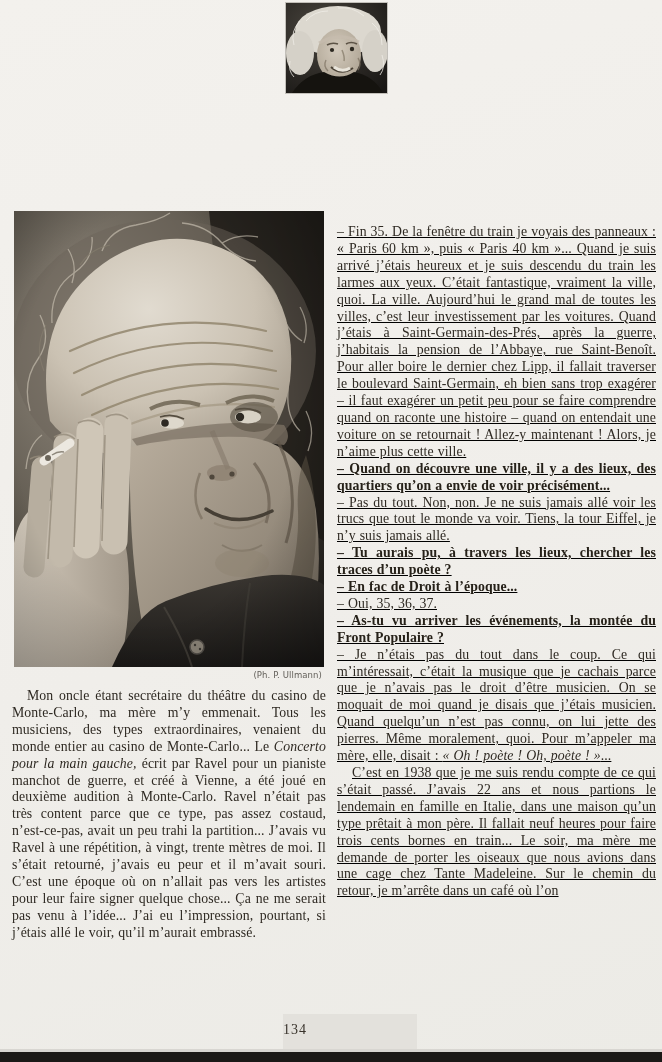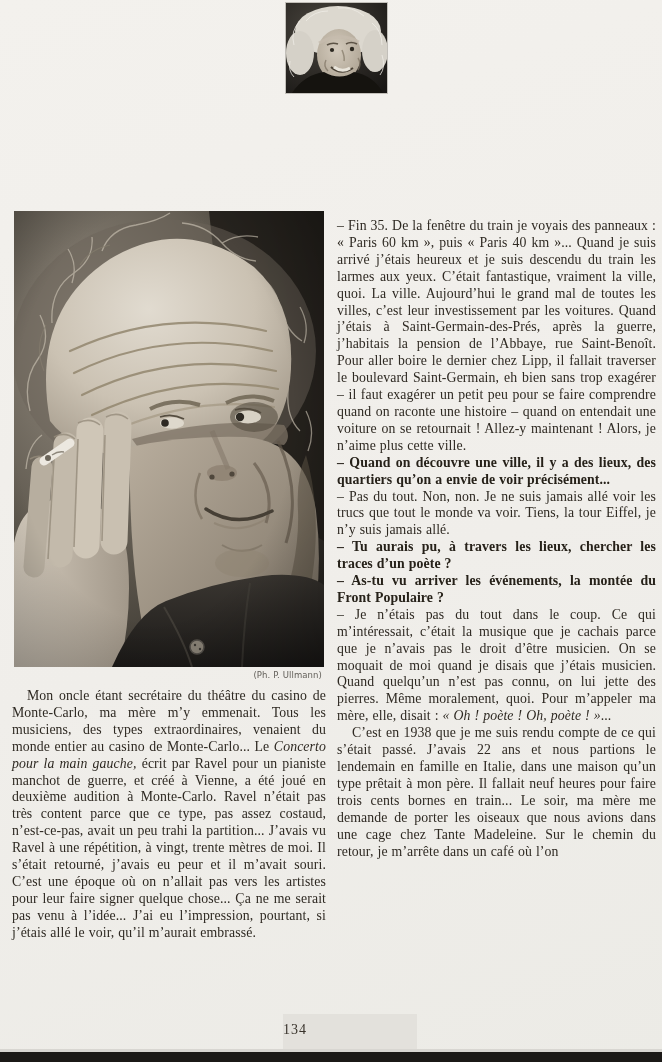--- a/index.html
+++ b/index.html
@@ -28,21 +28,21 @@
   .credit{
     position:absolute;left:14px;top:670px;width:308px;
     text-align:right;
     font-family:"DejaVu Sans", sans-serif;
     font-size:8.5px;
     color:#63605a;
     letter-spacing:0.1px;
   }
   .col{position:absolute;}
   .col.left{left:12px;top:688px;width:314px;}
-  .col.right{left:337px;top:218px;width:319px;}
+  .col.right{left:337px;top:224px;width:319px;text-decoration:underline;}
   .col p{
     margin:0;
     text-align:justify;
     font-size:13.8px;
     line-height:16.9px;
     color:#2e2922;
     word-spacing:0.4px;
     letter-spacing:0.1px;
   }
   .col p.q{font-weight:bold;color:#262119;}
@@ -252,20 +252,22 @@
   <div class="credit">(Ph. P. Ullmann)</div>
 
   <div class="col left">
       <p class=" ind"><span>Mon oncle étant secrétaire du théâtre du casino de Monte-Carlo, ma mère m’y emmenait. Tous les musiciens, des types extraordinaires, venaient du monde entier au casino de Monte-Carlo... Le </span><span class="it">Concerto pour la main gauche,</span><span> écrit par Ravel pour un pianiste manchot de guerre, et créé à Vienne, a été joué en deuxième audition à Monte-Carlo. Ravel n’était pas très content parce que ce type, pas assez costaud, n’est-ce-pas, avait un peu trahi la partition... J’avais vu Ravel à une répétition, à vingt, trente mètres de moi. Il s’était retourné, j’avais eu peur et il m’avait souri. C’est une époque où on n’allait pas vers les artistes pour leur faire signer quelque chose... Ça ne me serait pas venu à l’idée... J’ai eu l’impression, pourtant, si j’étais allé le voir, qu’il m’aurait embrassé.</span></p>
     </div>
   <div class="col right">
       <p class=""><span>– Fin 35. De la fenêtre du train je voyais des panneaux : « Paris 60 km », puis « Paris 40 km »... Quand je suis arrivé j’étais heureux et je suis descendu du train les larmes aux yeux. C’était fantastique, vraiment la ville, quoi. La ville. Aujourd’hui le grand mal de toutes les villes, c’est leur investissement par les voitures. Quand j’étais à Saint-Germain-des-Prés, après la guerre, j’habitais la pension de l’Abbaye, rue Saint-Benoît. Pour aller boire le dernier chez Lipp, il fallait traverser le boulevard Saint-Germain, eh bien sans trop exagérer – il faut exagérer un petit peu pour se faire comprendre quand on raconte une histoire – quand on entendait une voiture on se retournait ! Allez-y maintenant ! Alors, je n’aime plus cette ville.</span></p>
       <p class="q"><span>– Quand on découvre une ville, il y a des lieux, des quartiers qu’on a envie de voir précisément...</span></p>
       <p class=""><span>– Pas du tout. Non, non. Je ne suis jamais allé voir les trucs que tout le monde va voir. Tiens, la tour Eiffel, je n’y suis jamais allé.</span></p>
       <p class="q"><span>– Tu aurais pu, à travers les lieux, chercher les traces d’un poète ?</span></p>
+      <p class="q"><span>– En fac de Droit à l’époque...</span></p>
+      <p class=""><span>– Oui, 35, 36, 37.</span></p>
       <p class="q"><span>– As-tu vu arriver les événements, la montée du Front Populaire ?</span></p>
       <p class=""><span>– Je n’étais pas du tout dans le coup. Ce qui m’intéressait, c’était la musique que je cachais parce que je n’avais pas le droit d’être musicien. On se moquait de moi quand je disais que j’étais musicien. Quand quelqu’un n’est pas connu, on lui jette des pierres. Même moralement, quoi. Pour m’appeler ma mère, elle, disait : </span><span class="it">« Oh ! poète ! Oh, poète ! »</span><span>...</span></p>
       <p class=" ind"><span>C’est en 1938 que je me suis rendu compte de ce qui s’était passé. J’avais 22 ans et nous partions le lendemain en famille en Italie, dans une maison qu’un type prêtait à mon père. Il fallait neuf heures pour faire trois cents bornes en train... Le soir, ma mère me demande de porter les oiseaux que nous avions dans une cage chez Tante Madeleine. Sur le chemin du retour, je m’arrête dans un café où l’on</span></p>
     </div>
 
   <div class="num-shadow"></div>
   <div class="page-num">134</div>
 
   <div class="edge-light"></div>
   <div class="edge-dark"></div>

